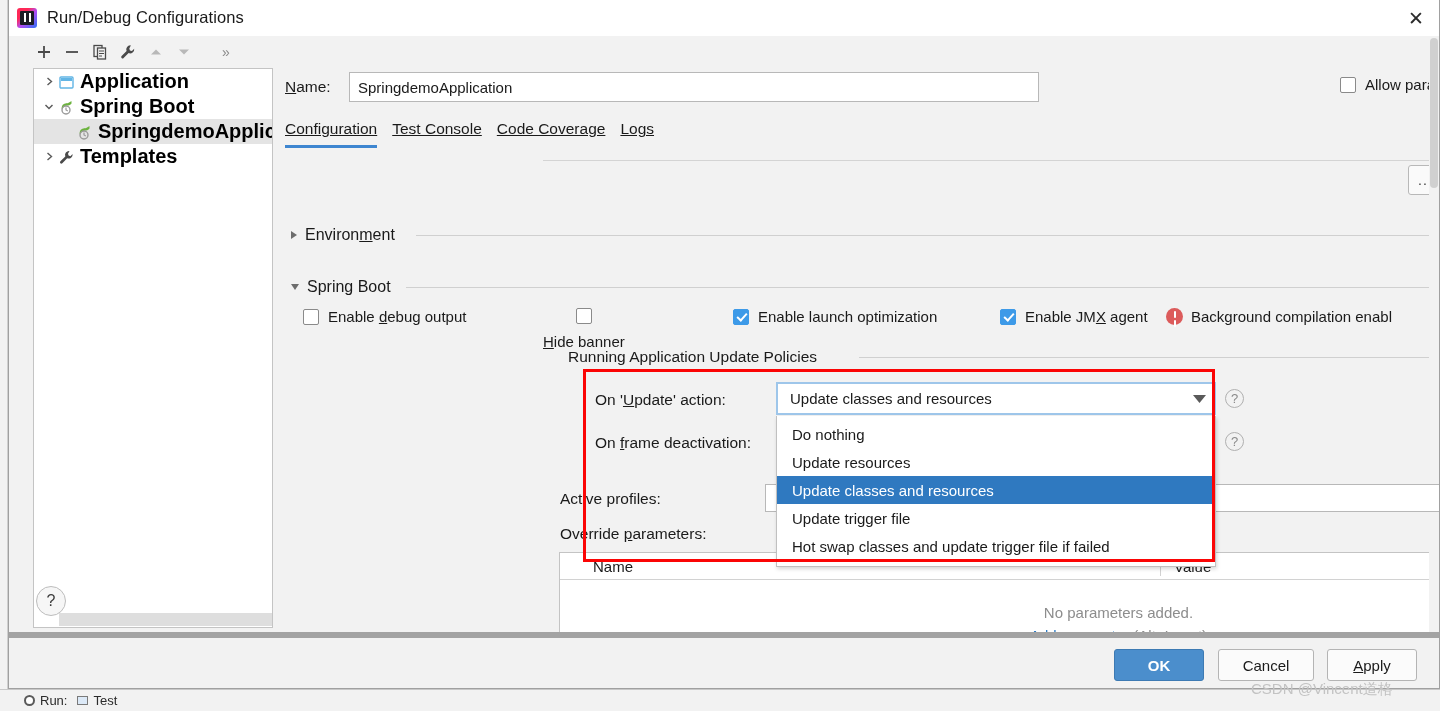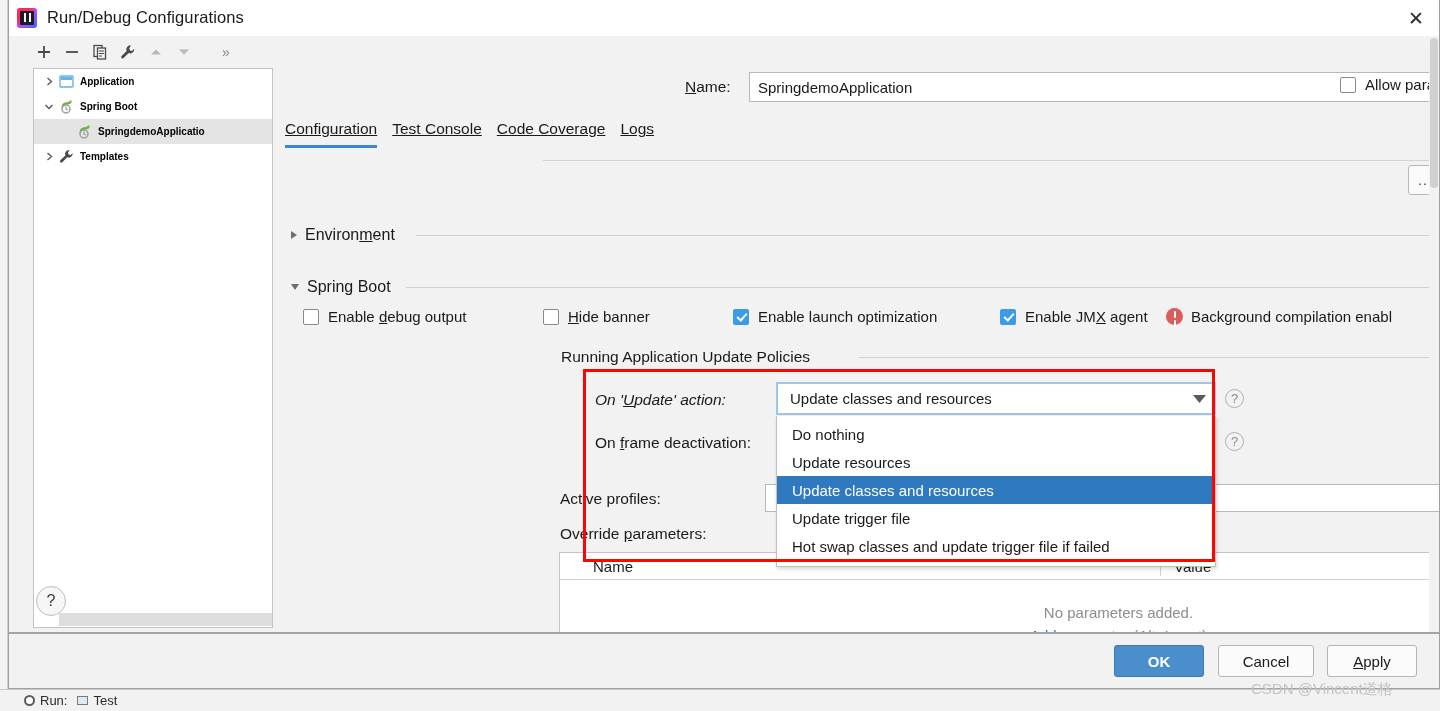--- a/index.html
+++ b/index.html
@@ -97,21 +97,21 @@
     justify-content: center; color: #4a4a4a;
   }
   .tb-btn svg { display: block; }
   #tree-box {
     position: absolute; left: 24px; top: 32px; width: 240px; height: 560px;
     background: #ffffff; border: 1px solid #c4c4c4;
     overflow: hidden;
   }
   .tree-row {
     height: 25px; display: flex; align-items: center;
-    font-size: 10px; color: #000; padding-left: 6px; white-space: nowrap;
+    font-size: 20px; color: #000; padding-left: 6px; white-space: nowrap;
   }
   .tree-row.selected { background: #e4e4e4; }
   .tw {
     width: 18px; height: 18px; display: flex; align-items: center;
     justify-content: center; flex: none; color: #5a5a5a;
   }
   .tree-label { font-weight: bold; }
   .tree-label.child { font-weight: bold; }
   .ticon { width: 17px; height: 17px; margin-right: 5px; flex: none; }
   #tree-hscroll {
@@ -127,21 +127,21 @@
   }
 
   
   #right-pane {
     flex: 1; position: relative; overflow: hidden;
   }
 
   
   #name-row {
     position: absolute; left: 12px; top: 36px; right: 0;
-    height: 30px; display: flex; align-items: center; justify-content: flex-end;
+    height: 30px; display: flex; align-items: center;
   }
   #name-label { font-size: 15.5px; color: #1a1a1a; width: 64px; }
   .underline-letter { text-decoration: underline; }
   #name-input {
     width: 690px; height: 30px; background: #fff;
     border: 1px solid #b8b8b8; font-size: 15px; color: #1a1a1a;
     padding: 0 8px; font-family: "Liberation Sans", sans-serif;
   }
   .cbx-row { display: flex; align-items: center; gap: 9px; }
   .cbx {
@@ -211,43 +211,43 @@
   .section-rule { height: 1px; background: #d0d0d0; }
 
   #env-head  { left: 18px; top: 190px; }
   #env-rule  { position: absolute; left: 143px; top: 199px; width: 1262px; }
   #sb-head   { left: 18px; top: 242px; }
   #sb-rule   { position: absolute; left: 133px; top: 251px; width: 1272px; }
 
   
   #sb-cbx-row { position: absolute; left: 18px; top: 272px; right: 0; height: 18px; }
   #cb-debug  { position: absolute; left: 12px;  top: 0; }
-  #cb-hide   { position: absolute; left: 252px; top: 0; }
+  #cb-hide   { position: absolute; left: 252px; top: 0; flex-direction: column; }
   #cb-launch { position: absolute; left: 442px; top: 0; }
   #cb-jmx    { position: absolute; left: 709px; top: 0; }
   #warn-block { position: absolute; left: 875px; top: 0; display: flex; align-items: center; gap: 8px; }
   .warn-icon {
     width: 17px; height: 17px; border-radius: 50%; background: #dc5b5b;
     flex: none; position: relative;
   }
   .warn-icon::after {
     content: ""; position: absolute; left: 7.5px; top: 3px;
     width: 2px; height: 7px; background: #fff; border-radius: 1px;
     box-shadow: 0 9px 0 0 #fff;
   }
 
   
   #rau-head {
-    position: absolute; left: 288px; top: 312px;
+    position: absolute; left: 295px; top: 312px;
     font-size: 15.5px; color: #1a1a1a; white-space: nowrap; text-align: right;
   }
   #rau-rule { position: absolute; left: 586px; top: 321px; width: 819px; height: 1px; background: #d0d0d0; }
 
   .field-label { position: absolute; font-size: 15.5px; color: #1a1a1a; white-space: nowrap; }
-  #lbl-update   { left: 322px; top: 355px; font-style: italic; }
+  #lbl-update   { left: 322px; top: 355px; }
   #lbl-frame    { left: 322px; top: 398px; }
   #lbl-profiles { left: 287px; top: 454px; }
   #lbl-override { left: 287px; top: 489px; }
 
   
   #update-combo {
     position: absolute; left: 503px; top: 346px; width: 440px; height: 33px;
     background: #ffffff; border: 2px solid #9ec6ea;
     display: flex; align-items: center; z-index: 6;
   }
@@ -321,21 +321,21 @@
     background: #f2f2f2;
   }
   #pane-scrollbar-thumb {
     position: absolute; right: 1px; top: 2px; width: 8px; height: 150px;
     background: #d0d0d0; border-radius: 4px;
   }
 
   
   #footer {
     height: 56px; min-height: 56px; background: #f2f2f2;
-    position: relative; border-top: 2px solid #a3a3a3;
+    position: relative; border-top: 6px solid #a3a3a3;
   }
   .dlg-btn {
     position: absolute; top: 11px; height: 32px;
     border-radius: 3px; font-size: 15px;
     display: flex; align-items: center; justify-content: center;
     font-family: "Liberation Sans", sans-serif;
   }
   #btn-ok {
     left: 1105px; width: 90px; background: #4b8ecc;
     border: 1px solid #3d7ab3; color: #ffffff; font-weight: bold;

